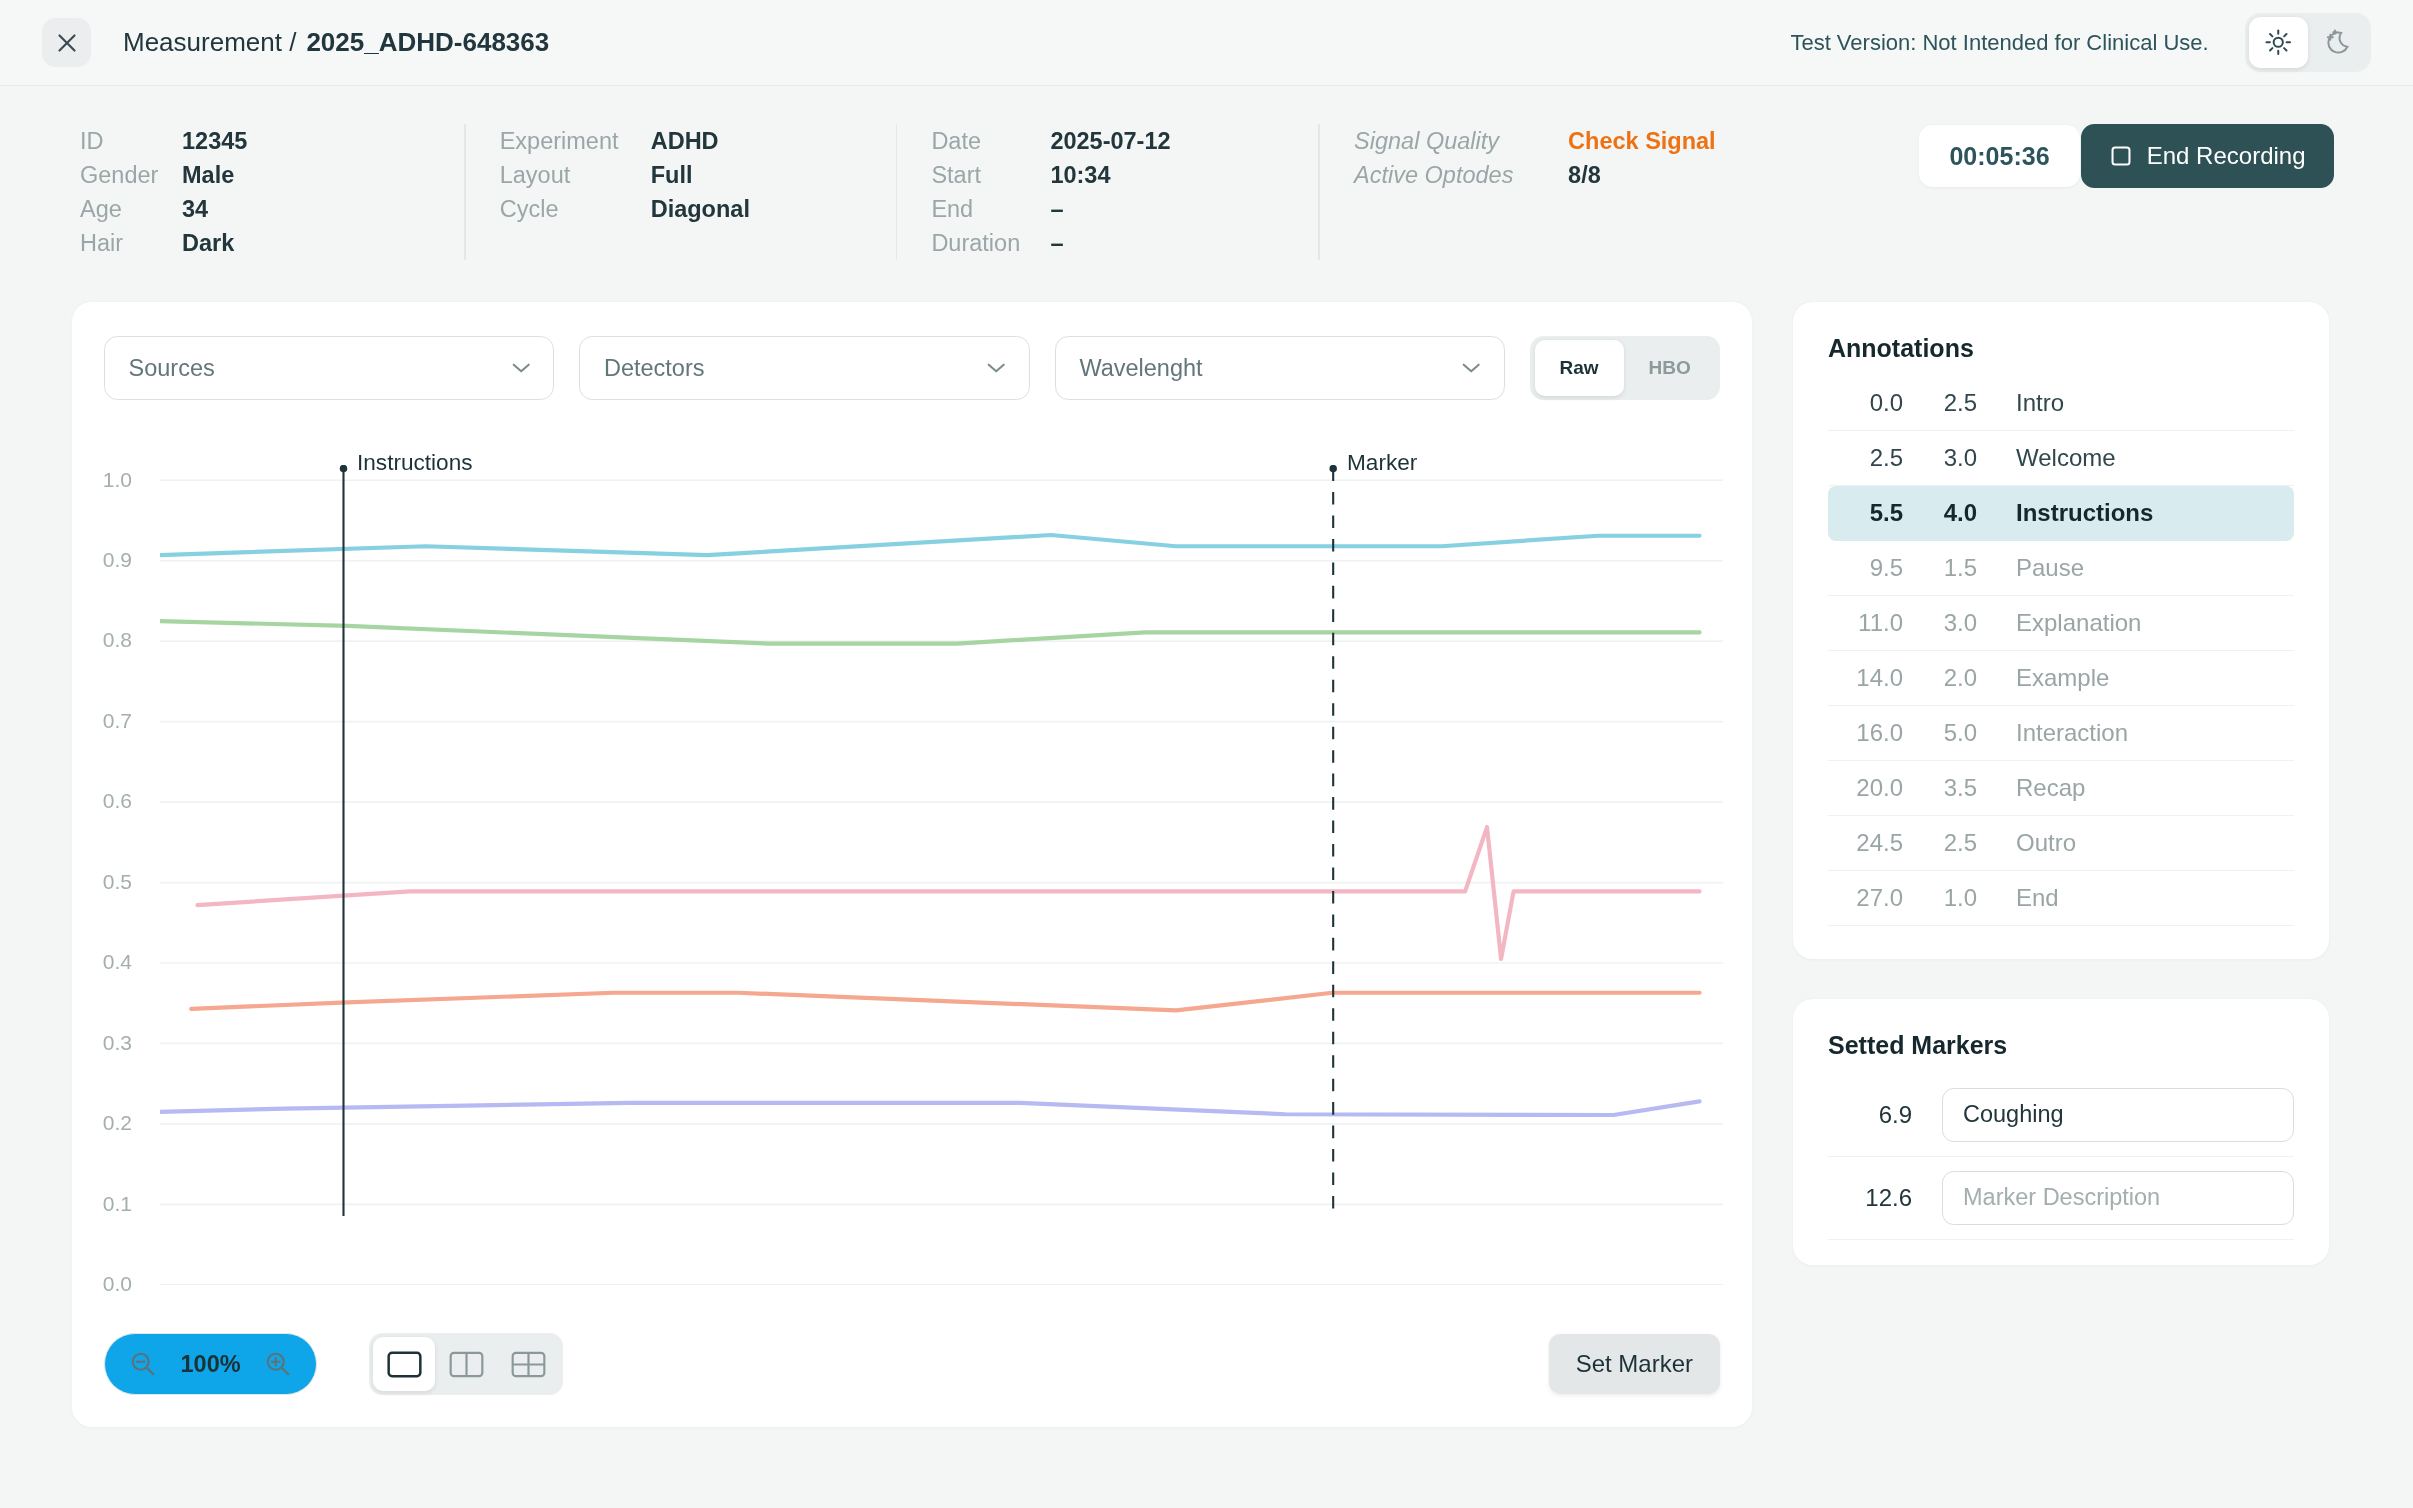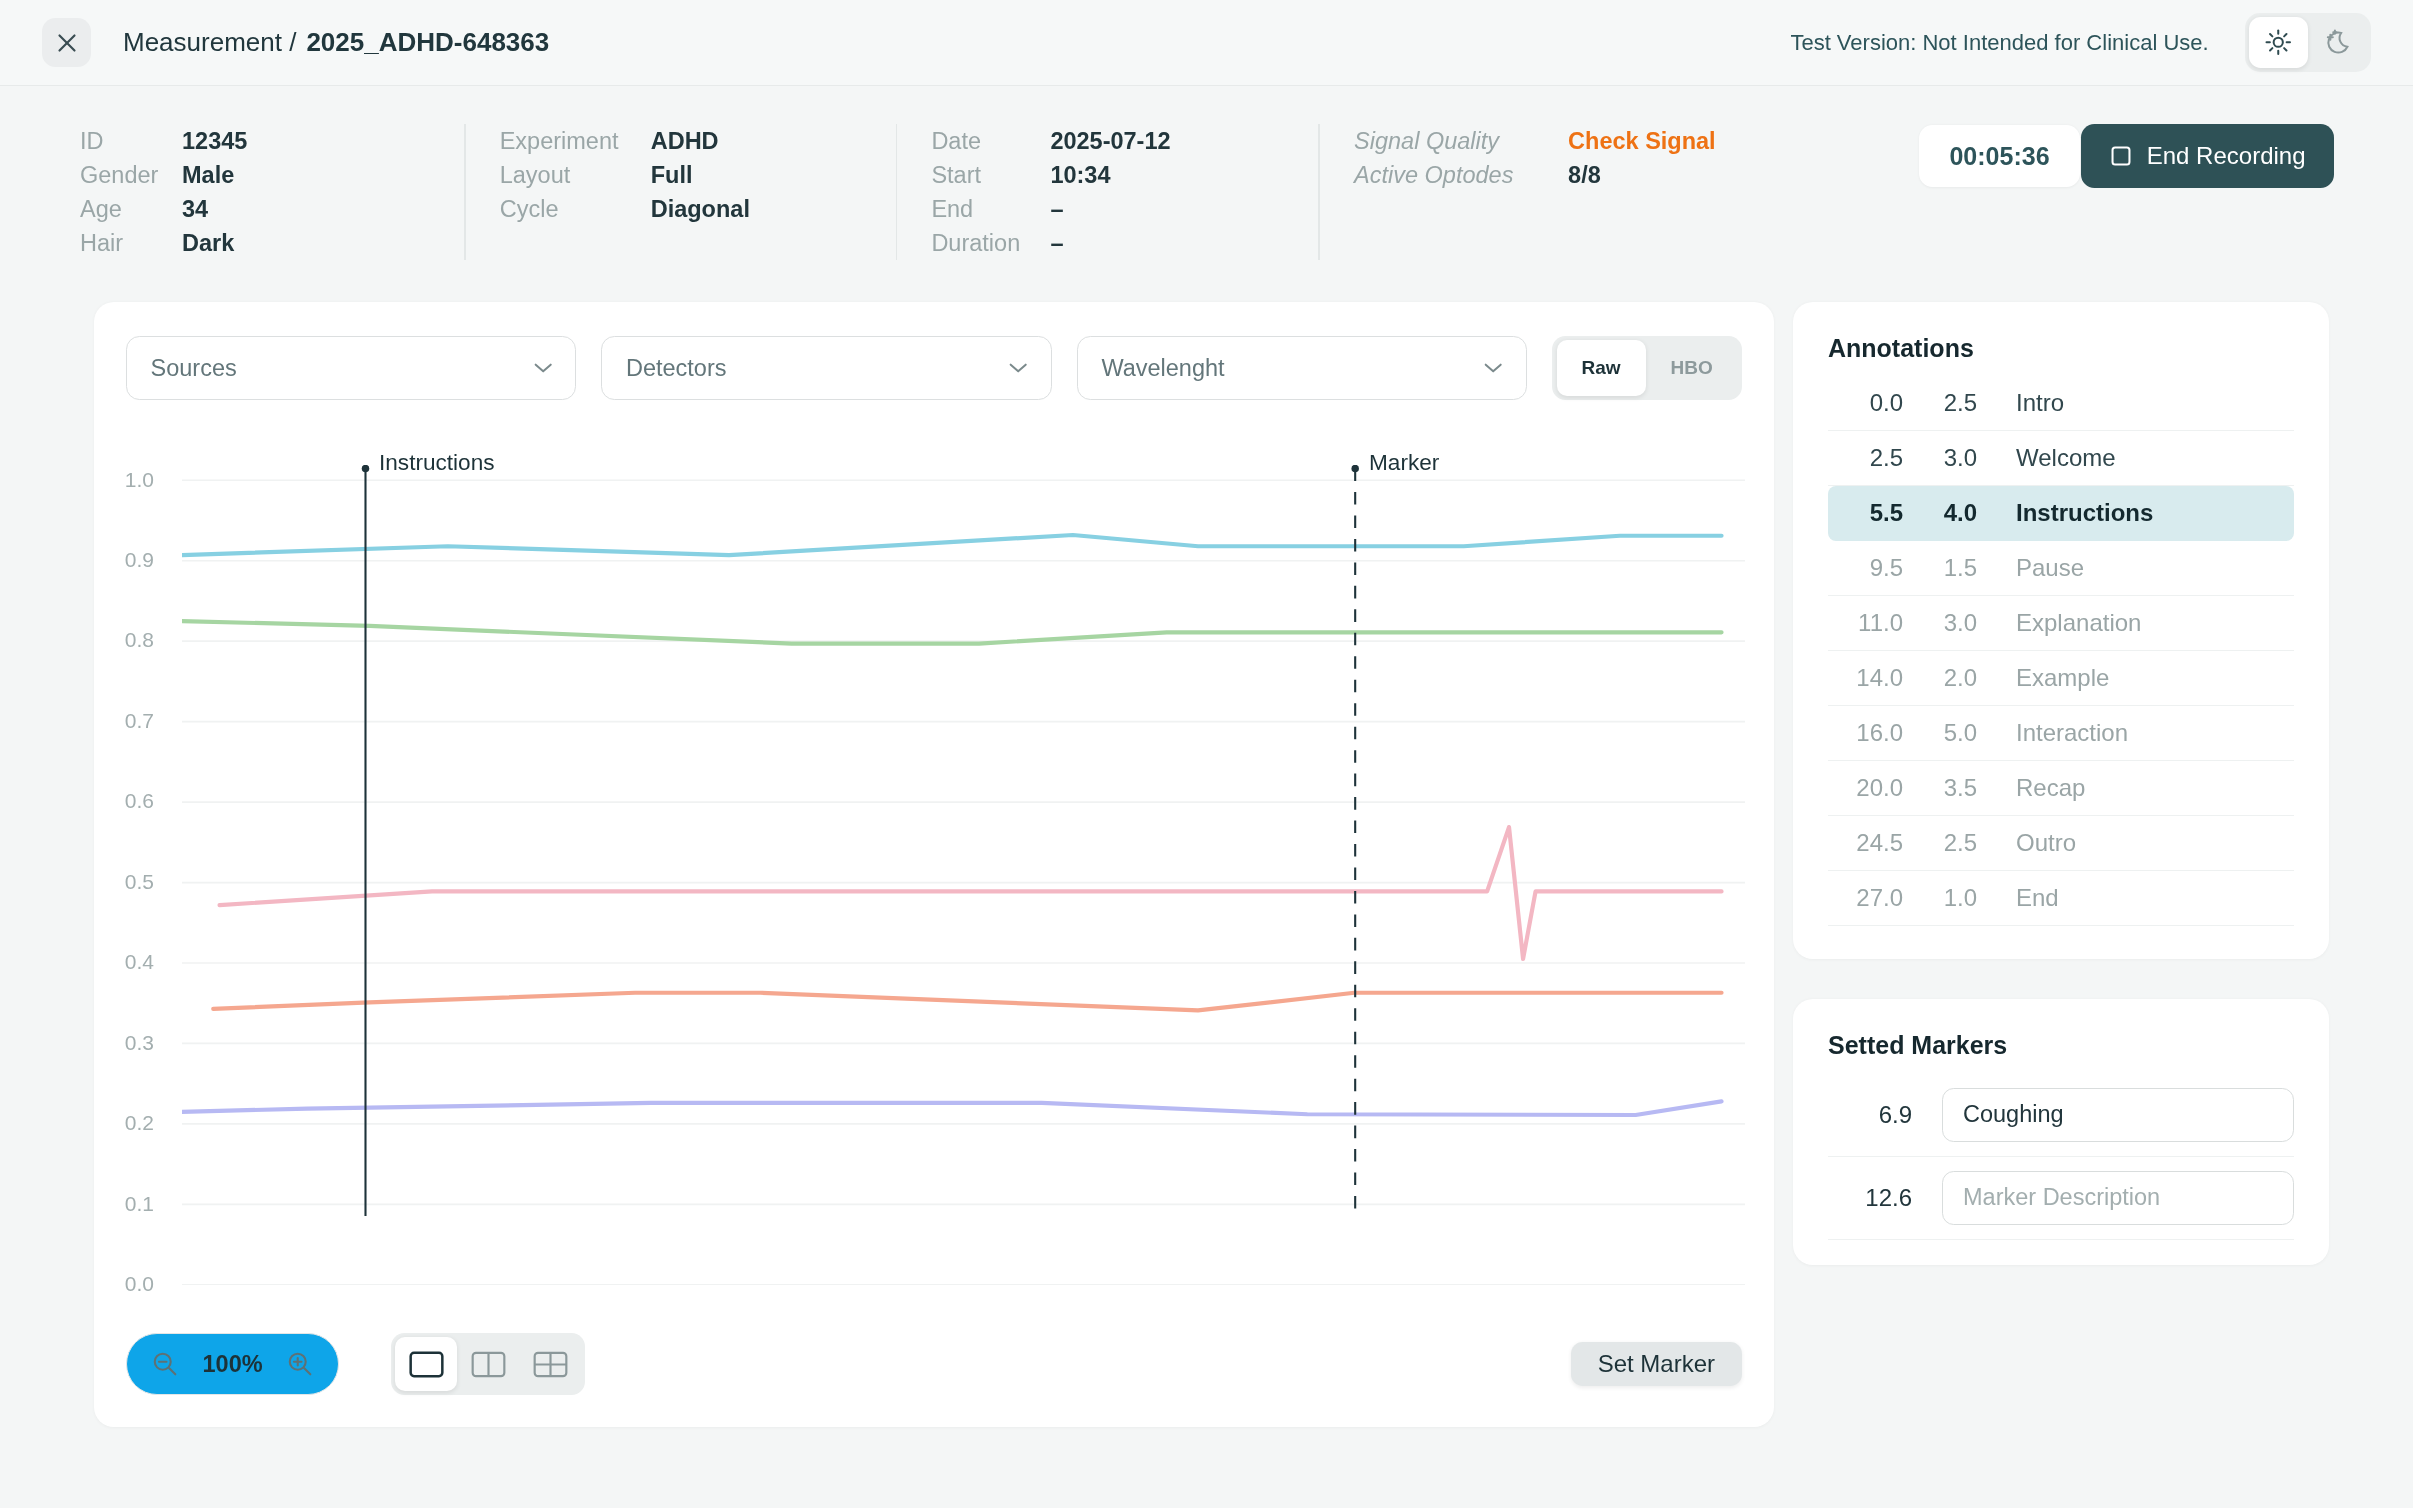--- a/index.html
+++ b/index.html
@@ -47,21 +47,21 @@
     display:flex; align-items:center; font-size:25px; font-weight:600; color:#2d545a;
     box-shadow:0 0.8px 2.5px rgba(0,0,0,.05);
   }
   .end-btn {
     height:64px; margin-left:1.7px; border:none; border-radius:13.4px; background:#2e5156;
     color:#fff; font-size:24px; font-family:inherit; padding:0 28.5px;
     display:flex; align-items:center; gap:15px; cursor:pointer;
   }
   
   .chart-card {
-    position:absolute; left:94px; top:302px; width:1680px; height:1125px;
+    position:absolute; left:72px; top:302px; width:1680px; height:1125px;
     background:#fff; border-radius:20px; box-shadow:0 0.8px 3.4px rgba(0,0,0,.04);
   }
   .chart-toolbar { position:absolute; top:34px; left:32px; right:32px; display:flex; gap:25px; }
   .dropdown {
     width:455px; height:64px; background:#fff; border:1.7px solid #dcdfe0; border-radius:13.4px;
     display:flex; align-items:center; justify-content:space-between; padding:0 23.5px;
     font-size:23.5px; color:#63767a; font-family:inherit; cursor:pointer;
   }
   .mode-toggle { margin-left:auto; background:#ebeeee; border-radius:13.4px; padding:4.2px; display:flex; height:64px; }
   .mode-btn { border:none; background:transparent; padding:0 25px; font-size:19px; font-weight:600;
@@ -76,21 +76,21 @@
     height:62px; border:1.7px solid #e3e6e7; border-radius:31px; background:#0ea5e9;
     display:flex; align-items:center; gap:23.5px; padding:0 23.5px;
   }
   .zoom-pill .zl { font-size:23.5px; font-weight:600; color:#1d3238; }
   .icon-btn { border:none; background:transparent; display:flex; align-items:center; justify-content:center; cursor:pointer; padding:0; }
   .pane-seg { margin-left:52px; background:#ebeeee; border-radius:13.4px; padding:4.2px; display:flex; height:62px; }
   .pane-btn { width:62px; border:none; background:transparent; border-radius:10px;
     display:flex; align-items:center; justify-content:center; cursor:pointer; }
   .pane-btn.active { background:#fff; box-shadow:0 1.7px 5px rgba(0,0,0,.09); }
   .set-marker-btn {
-    margin-left:auto; height:44px; border:none; border-radius:11.7px; background:#e3e7e8;
+    margin-left:auto; height:60px; border:none; border-radius:11.7px; background:#e3e7e8;
     font-size:24px; font-weight:500; color:#1d3238; padding:0 27px; font-family:inherit; cursor:pointer;
     box-shadow:0 1.7px 4.2px rgba(0,0,0,.07);
   }
   
   .side-card { position:absolute; left:1793px; width:536px; background:#fff; border-radius:20px;
     box-shadow:0 0.8px 3.4px rgba(0,0,0,.04); padding:32px 35px; }
   .annotations-card { top:302px; height:657px; }
   .markers-card { top:999px; height:266px; }
   .card-title { font-size:25px; font-weight:700; color:#16282e; margin-bottom:13.4px; }
   .anno-row { display:flex; align-items:center; height:55px; border-bottom:1.7px solid #eef1f1;

